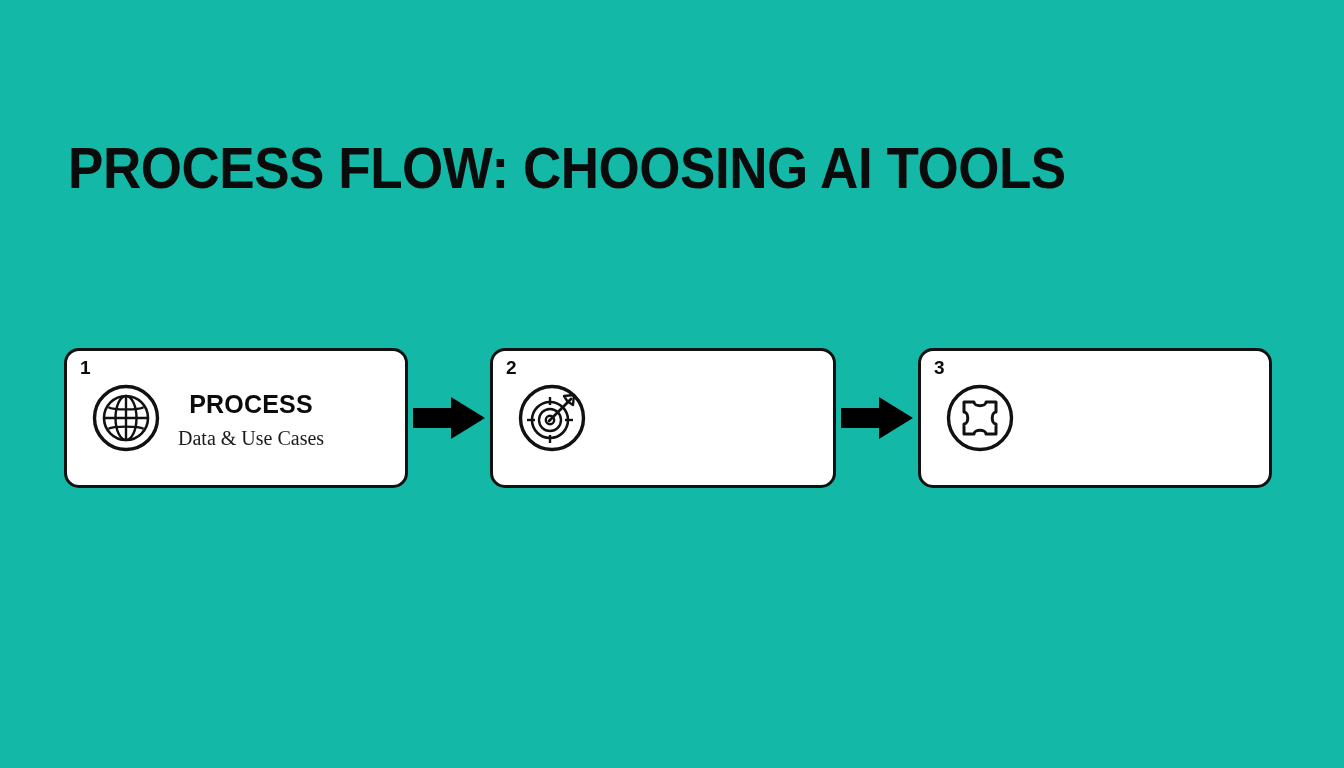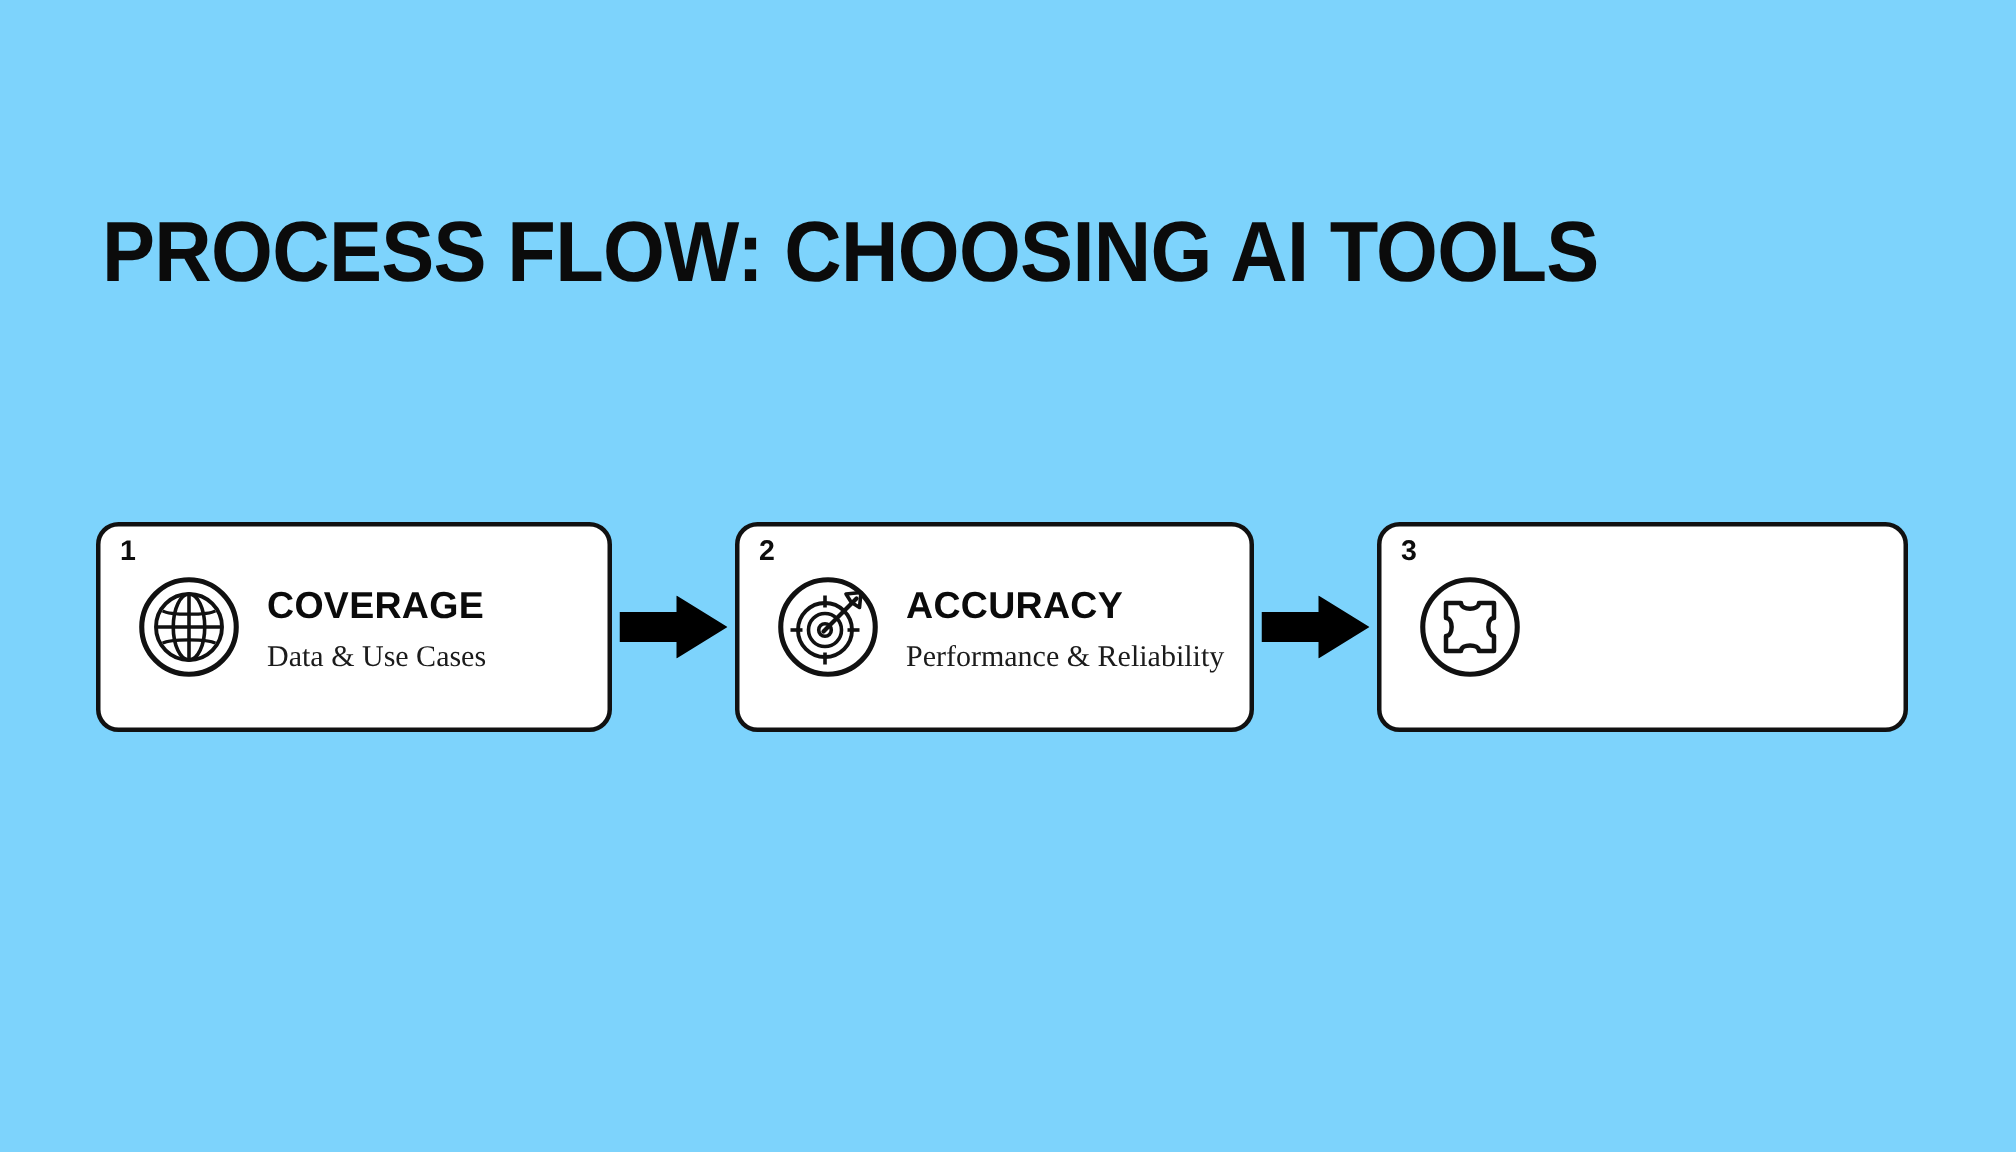--- a/index.html
+++ b/index.html
@@ -12,21 +12,22 @@
     background: #fdfdfd;
     font-family: "Liberation Sans", sans-serif;
     color: #0d0d0d;
     overflow: hidden;
     position: relative;
   }
 
   #slide {
     position: absolute;
     inset: 0;
-    background: #7dd3fc;
+    background: #14b8a6;
+    text-align: center;
   }
 
   
   #page-title {
     position: absolute;
     left: 68px;
     top: 139px;
     font-family: "Liberation Sans Narrow", "Liberation Sans", sans-serif;
     font-size: 57px;
     line-height: 1.05;
@@ -142,21 +143,21 @@
           <circle cx="34" cy="34" r="22" fill="none" stroke="#111111" stroke-width="2.6"></circle>
           <ellipse cx="34" cy="34" rx="10.5" ry="22" fill="none" stroke="#111111" stroke-width="2.4"></ellipse>
           <line x1="34" y1="12" x2="34" y2="56" stroke="#111111" stroke-width="2.4"></line>
           <line x1="12" y1="34" x2="56" y2="34" stroke="#111111" stroke-width="2.4"></line>
           <path d="M16.4 23.2 C 21.5 26.2, 46.5 26.2, 51.6 23.2" fill="none" stroke="#111111" stroke-width="2.2"></path>
           <path d="M16.4 44.8 C 21.5 41.8, 46.5 41.8, 51.6 44.8" fill="none" stroke="#111111" stroke-width="2.2"></path>
         </svg>
       </span>
 
       <span class="step-text">
-        <span class="step-title">COVERAGE</span>
+        <span class="step-title">PROCESS</span>
         <span class="step-subtitle">Data &amp; Use Cases</span>
       </span>
     </div>
 
     <div class="flow-arrow">
       <svg width="72" height="42" viewBox="0 0 72 42" xmlns="http://www.w3.org/2000/svg">
         <path d="M0 11 L38 11 L38 0 L72 21 L38 42 L38 31 L0 31 Z" fill="#000000"></path>
       </svg>
     </div>
 
@@ -171,24 +172,20 @@
           <circle cx="32" cy="36" r="4.2" fill="none" stroke="#111111" stroke-width="2.4"></circle>
           <line x1="32" y1="13" x2="32" y2="21" stroke="#111111" stroke-width="2.4"></line>
           <line x1="32" y1="51" x2="32" y2="59" stroke="#111111" stroke-width="2.4"></line>
           <line x1="9" y1="36" x2="17" y2="36" stroke="#111111" stroke-width="2.4"></line>
           <line x1="47" y1="36" x2="55" y2="36" stroke="#111111" stroke-width="2.4"></line>
           <line x1="31" y1="37" x2="53" y2="15" stroke="#111111" stroke-width="2.8" stroke-linecap="round"></line>
           <path d="M46 12 L56 11 L55 21 L49.5 17.5 Z" fill="none" stroke="#111111" stroke-width="2.4" stroke-linejoin="round"></path>
         </svg>
       </span>
 
-      <span class="step-text">
-        <span class="step-title">ACCURACY</span>
-        <span class="step-subtitle">Performance &amp; Reliability</span>
-      </span>
     </div>
 
     <div class="flow-arrow">
       <svg width="72" height="42" viewBox="0 0 72 42" xmlns="http://www.w3.org/2000/svg">
         <path d="M0 11 L38 11 L38 0 L72 21 L38 42 L38 31 L0 31 Z" fill="#000000"></path>
       </svg>
     </div>
 
     <div class="step-card card-3">
       <span class="step-number">3</span>

